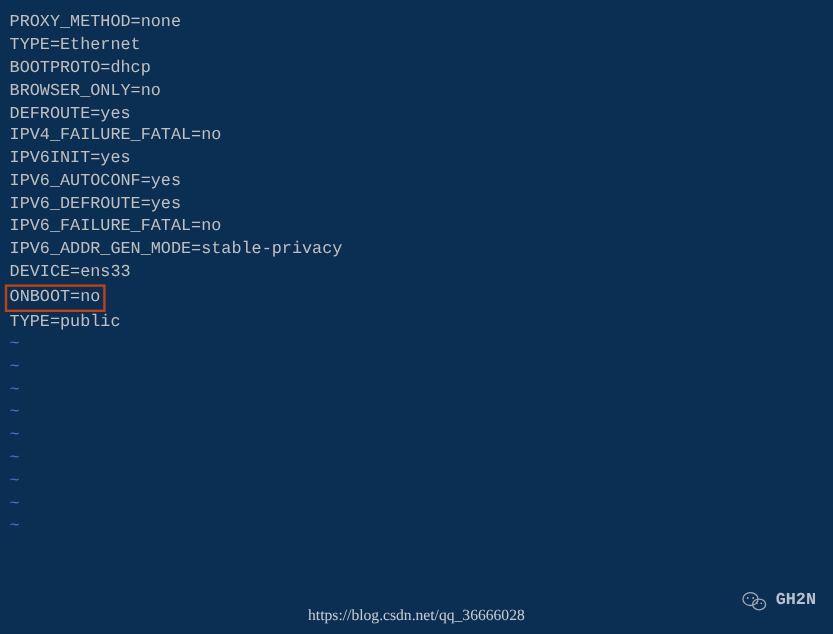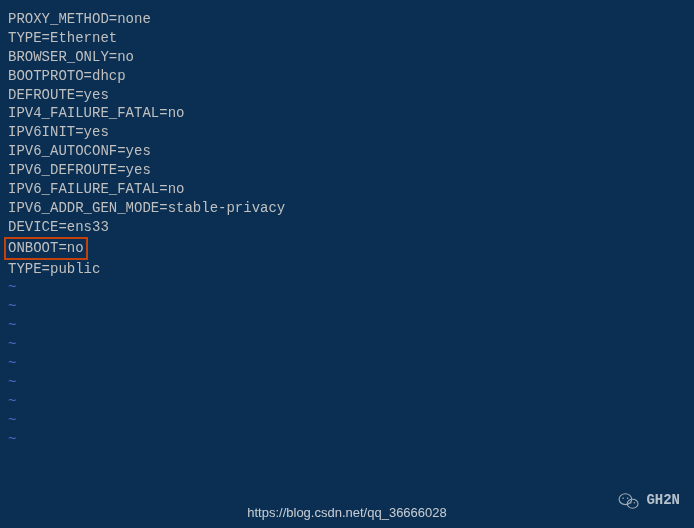--- a/index.html
+++ b/index.html
@@ -24,21 +24,21 @@
     }
     .tilde {
       color: #4a6fd0;
     }
     .watermark-url {
       position: absolute;
       bottom: 6px;
       left: 50%;
       transform: translateX(-50%);
       color: #e8e8e8;
-      font-family: Liberation Sans, sans-serif;
+      font-family: Liberation Serif, serif;
       font-size: 13px;
       opacity: 0.85;
       text-align: center;
     }
     .signature {
       position: absolute;
       bottom: 18px;
       right: 14px;
       display: flex;
       align-items: center;
@@ -58,22 +58,22 @@
       font-weight: bold;
     }
   </style>
 </head>
 <body>
 
 <div>
   <div id="config-lines">
       <div class="line">PROXY_METHOD=none</div>
       <div class="line">TYPE=Ethernet</div>
+      <div class="line">BOOTPROTO=dhcp</div>
       <div class="line">BROWSER_ONLY=no</div>
-      <div class="line">BOOTPROTO=dhcp</div>
       <div class="line">DEFROUTE=yes</div>
       <div class="line">IPV4_FAILURE_FATAL=no</div>
       <div class="line">IPV6INIT=yes</div>
       <div class="line">IPV6_AUTOCONF=yes</div>
       <div class="line">IPV6_DEFROUTE=yes</div>
       <div class="line">IPV6_FAILURE_FATAL=no</div>
       <div class="line">IPV6_ADDR_GEN_MODE=stable-privacy</div>
       <div class="line">DEVICE=ens33</div>
     </div>
   <div class="line"><span class="highlight-box">ONBOOT=no</span></div>

